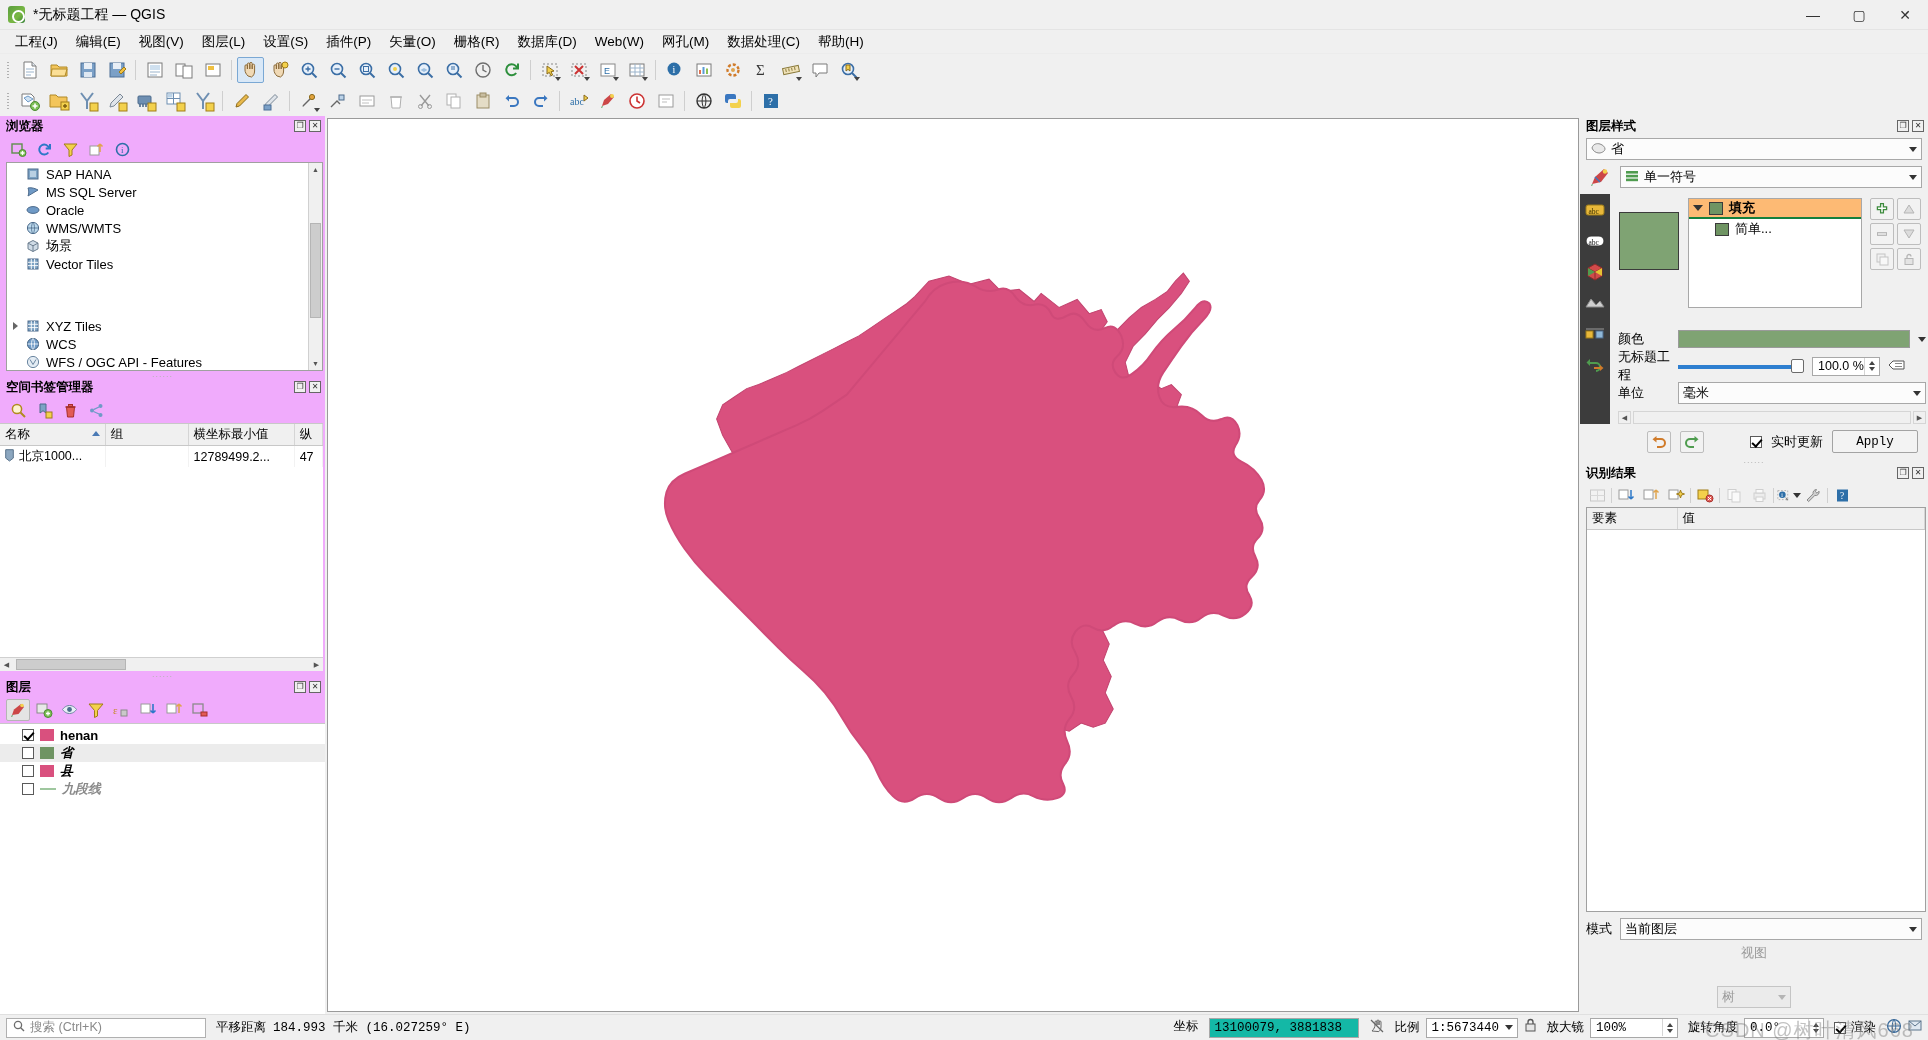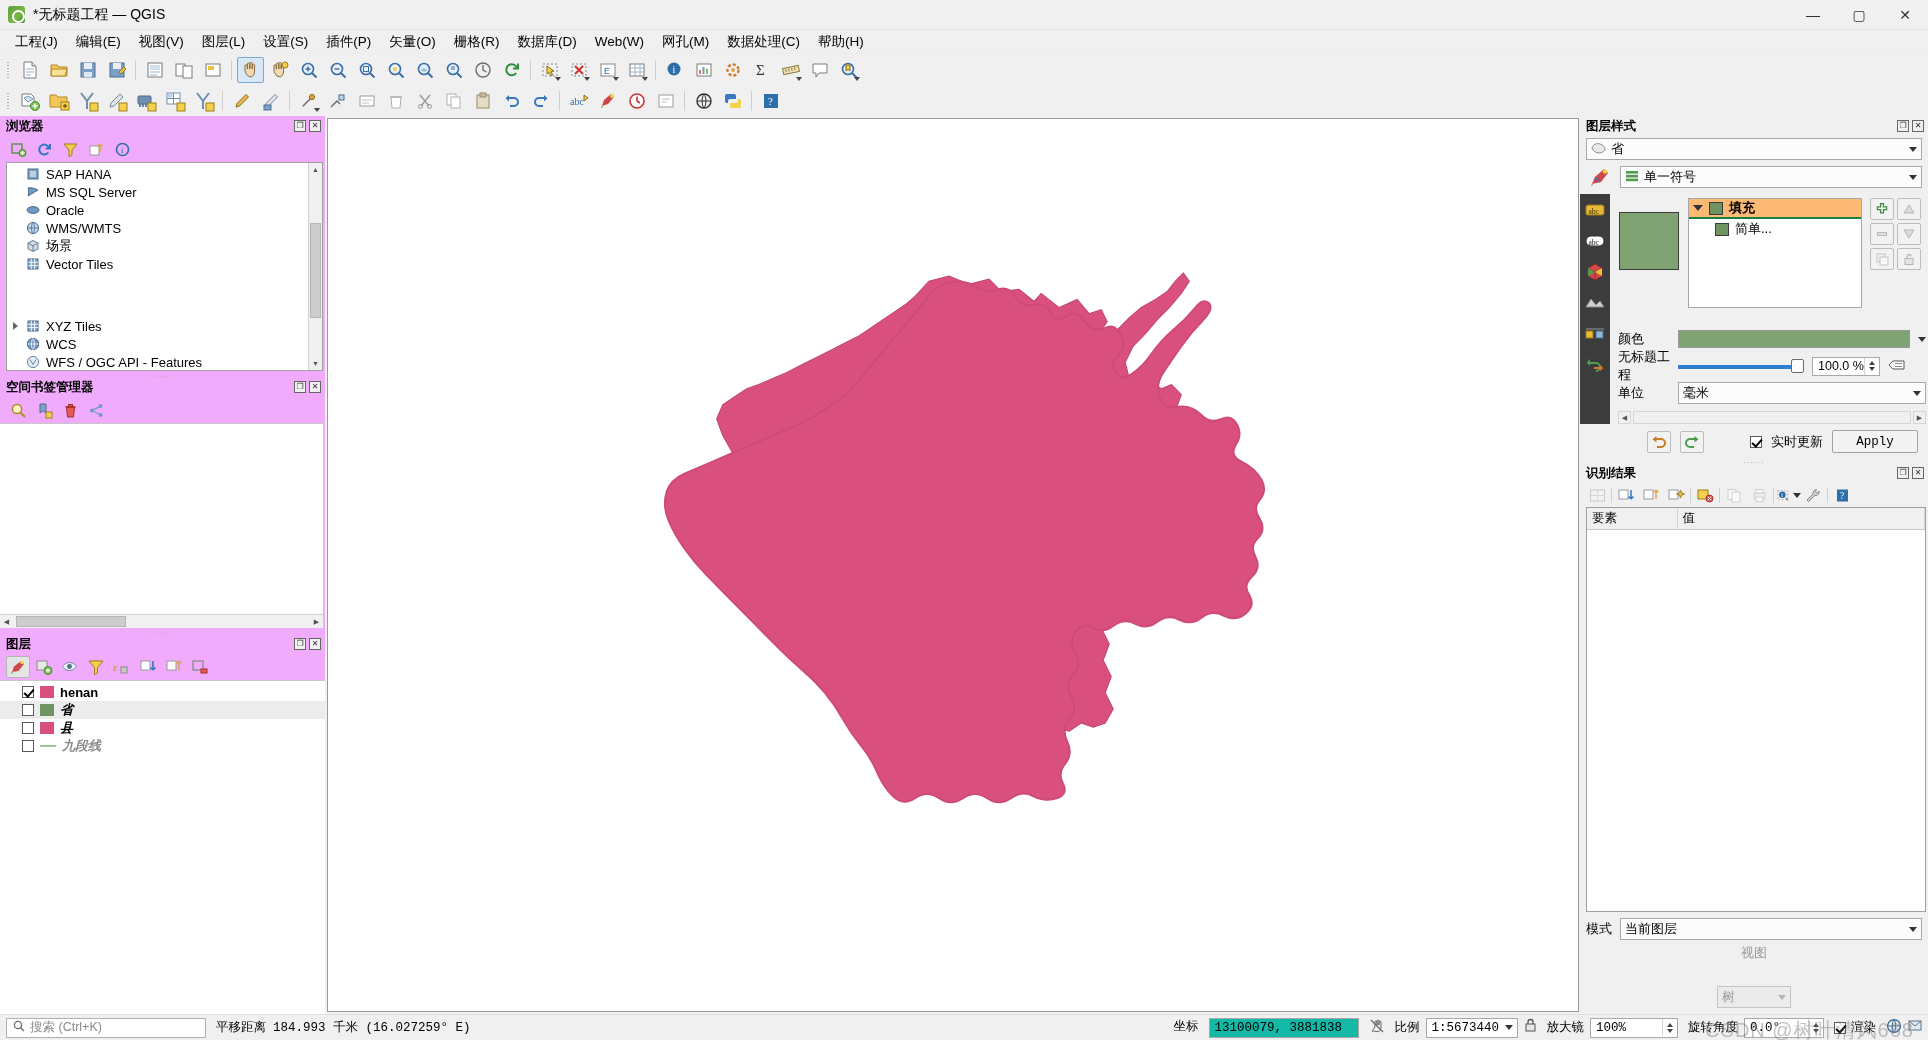--- a/index.html
+++ b/index.html
@@ -733,20 +733,44 @@
           <div class="ptool">
             <svg width="17" height="17" viewBox="0 0 17 17">
                 <circle cx="12.5" cy="4" r="2" fill="#6f9ac6"></circle>
                 <circle cx="4" cy="8.5" r="2" fill="#6f9ac6"></circle>
                 <circle cx="12.5" cy="13" r="2" fill="#6f9ac6"></circle>
                 <path d="M11 5L5.5 7.7M5.5 9.5L11 12" stroke="#6f9ac6" stroke-width="1.3"></path>
               </svg>
           </div>
         </div>
         <div style="margin:0 2px 0 0; border-top:1px solid #c8c8c8;">
+          <table class="tbl">
+            <tbody>
+                <tr>
+              <th style="width:104px;">
+                <span>名称</span><span class="sort-asc"></span>
+              </th>
+              <th style="width:82px;">组</th>
+              <th style="width:105px;">横坐标最小值</th>
+              <th style="width:28px;">纵</th>
+            </tr>
+            <tr>
+              <td>
+                <span style="display:inline-block;vertical-align:-2px;margin-right:5px;">
+                  <svg width="9" height="13" viewBox="0 0 9 13">
+                        <path d="M.7.7h7.6v8.4L4.5 12 .7 9.1z" fill="#8ba6bf" stroke="#5b748c"></path>
+                      </svg>
+                </span><span>北京1000...</span>
+              </td>
+              <td></td>
+              <td>12789499.2...</td>
+              <td>47</td>
+            </tr>
+          </tbody>
+            </table>
           <div style="background:#fff; height:190px;"></div>
           <div class="hscroll">
             <div class="lf">◀</div>
             <div class="thumb" style="left:16px;width:110px;"></div>
             <div class="rt">▶</div>
           </div>
         </div>
       </div>
 
       <div class="divider-dots"></div>

